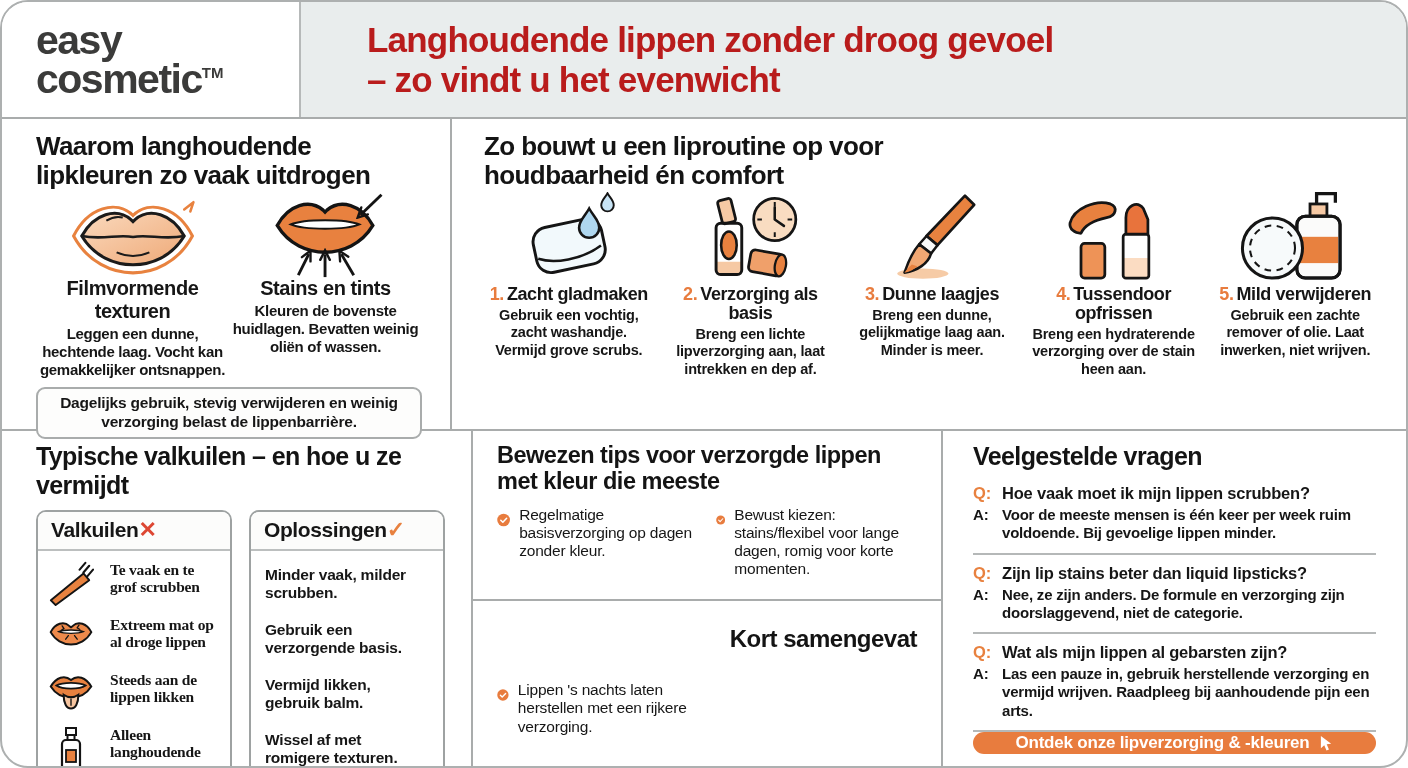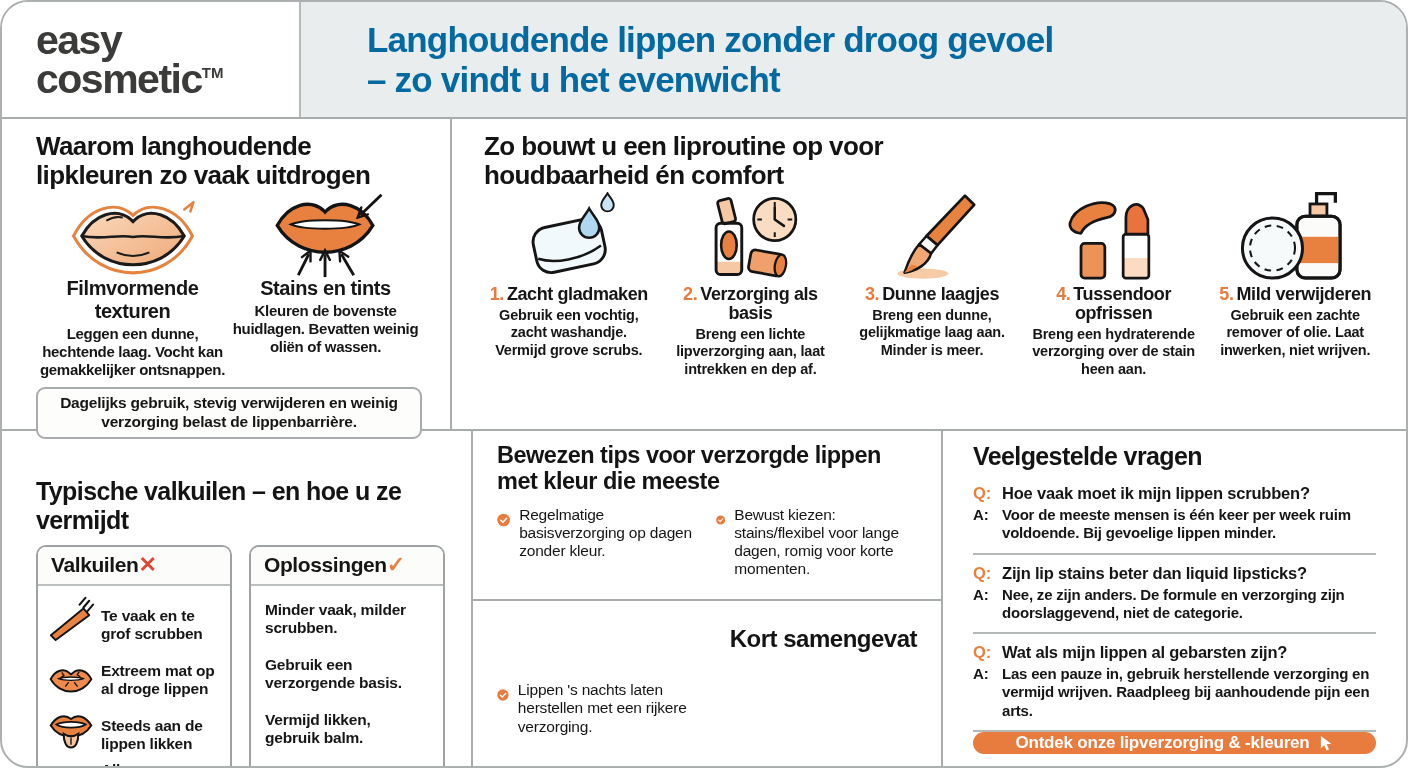--- a/index.html
+++ b/index.html
@@ -6,21 +6,21 @@
   body{width:1408px;height:768px;overflow:hidden;font-family:"Liberation Sans",sans-serif;color:#161616;}
   *{box-sizing:border-box;}
   .page{position:absolute;top:0;left:0;width:1408px;height:768px;border:2px solid #ADB0B0;border-radius:28px;overflow:hidden;background:#fff;}
 
   
   .header{display:flex;height:117px;border-bottom:2px solid #A9ACAC;}
   .logo-box{width:299px;min-width:299px;background:#fff;border-right:2px solid #B6B9B9;display:flex;flex-direction:column;justify-content:center;padding-left:34px;}
   .logo-line{font-size:41px;font-weight:700;color:#3B3B3A;line-height:.93;letter-spacing:-1.5px;}
   .logo-tm{font-size:15px;vertical-align:super;letter-spacing:0;}
   .title-box{flex:1;background:#E9EDED;display:flex;flex-direction:column;justify-content:center;padding-left:66px;}
-  .main-title{font-size:35px;font-weight:700;line-height:1.13;letter-spacing:-.8px;color:#0369a1;}
+  .main-title{font-size:35px;font-weight:700;line-height:1.13;letter-spacing:-.8px;color:#b91c1c;}
 
   
   .mid{display:flex;height:312px;border-bottom:2px solid #A9ACAC;}
   .why{width:450px;min-width:450px;border-right:2px solid #A9ACAC;padding:13px 28px 0 34px;}
   h2{margin:0;font-weight:700;color:#141414;}
   .why-title{font-size:26px;line-height:1.1;letter-spacing:-.6px;margin-bottom:4px;}
   .why-cols{display:flex;}
   .why-col{flex:1;text-align:center;}
   .why-icon{height:84px;display:flex;align-items:center;justify-content:center;}
   .why-label{font-size:20px;font-weight:700;letter-spacing:-.4px;}
@@ -32,30 +32,30 @@
   .steps{display:grid;grid-template-columns:repeat(5,1fr);gap:12px;margin-top:8px;}
   .step{text-align:center;}
   .step-icon{height:88px;display:flex;align-items:flex-end;justify-content:center;padding-bottom:5px;}
   .step-label{font-size:18px;font-weight:700;letter-spacing:-.4px;line-height:1.05;}
   .step-num{color:#E87C3E;margin-right:3px;}
   .step-desc{font-size:14.5px;font-weight:700;line-height:1.2;letter-spacing:-.2px;margin-top:3px;}
 
   
   .bottom{display:flex;height:335px;}
   .pitfalls{width:471px;min-width:471px;border-right:2px solid #A9ACAC;padding:11px 26px 0 34px;}
-  .pit-title{font-size:25px;letter-spacing:-.6px;margin-bottom:10px;margin-top:35px;}
+  .pit-title{font-size:25px;letter-spacing:-.6px;margin-bottom:10px;}
   .cards{display:flex;gap:17px;}
   .card{flex:1;border:2px solid #9EA2A2;border-radius:10px;background:#fff;overflow:hidden;}
   .card-head{display:flex;align-items:center;padding:5px 13px 6px;border-bottom:2px solid #BCBFBF;background:#FCFCFB;}
   .card-title{font-size:21px;font-weight:700;letter-spacing:-.4px;}
   .card-mark{font-size:22px;font-weight:700;}
   .x-color{color:#DD4733;}
   .check-color{color:#E8813F;}
   .card-body{padding:10px 10px 4px;}
-  .pit-item{display:flex;align-items:flex-end;gap:7px;margin-bottom:9px;min-height:46px;}
+  .pit-item{display:flex;align-items:flex-start;gap:16px;margin-bottom:9px;min-height:46px;font-family:Liberation Serif, serif;}
   .pit-icon{width:46px;min-width:46px;display:flex;justify-content:center;align-items:center;}
   .pit-text{font-size:15.5px;font-weight:700;line-height:1.12;letter-spacing:-.2px;}
   .sol-item{font-size:15.5px;font-weight:700;line-height:1.15;letter-spacing:-.2px;min-height:46px;margin-bottom:9px;display:flex;align-items:center;padding:0 4px;}
 
   .tipscol{width:470px;min-width:470px;border-right:2px solid #A9ACAC;display:flex;flex-direction:column;}
   .tips{height:170px;border-bottom:2px solid #A9ACAC;padding:11px 24px 0 24px;}
   .tips-title{font-size:23.5px;line-height:1.12;letter-spacing:-.5px;margin-bottom:11px;}
   .tip-grid{display:grid;grid-template-columns:1fr 1fr;gap:18px;}
   .tip{display:flex;gap:9px;align-items:flex-start;}
   .tip svg{margin-top:1px;}

